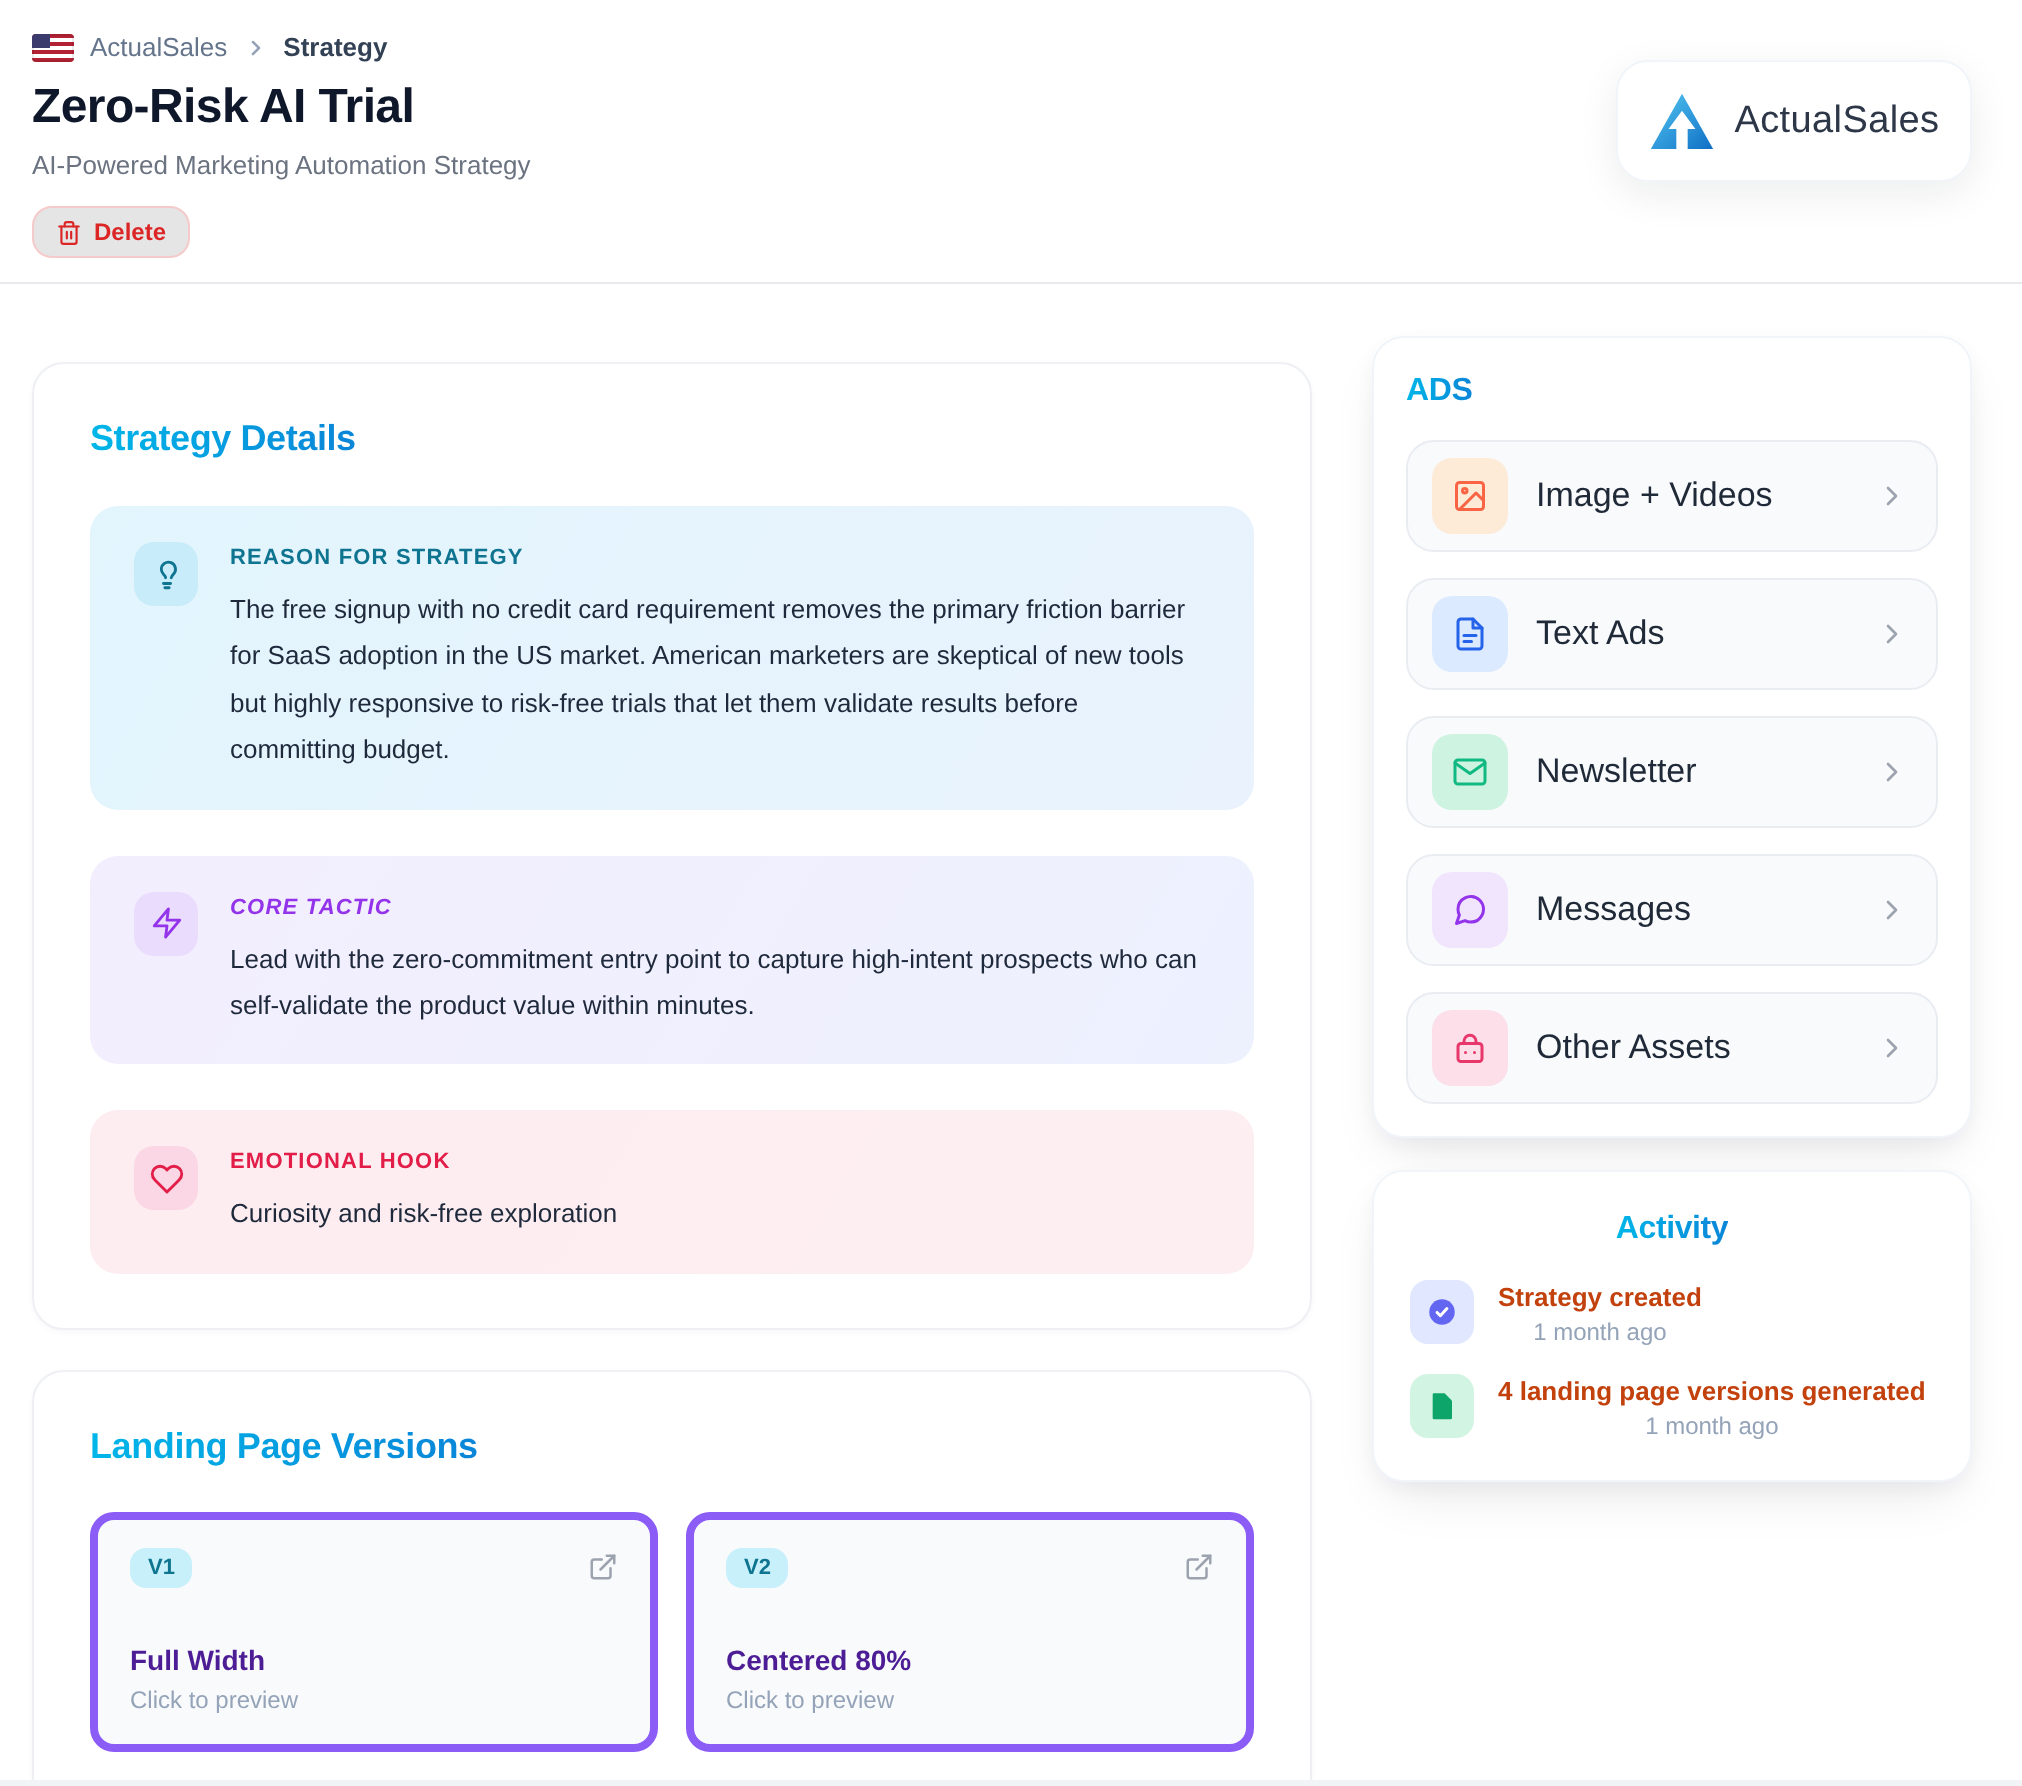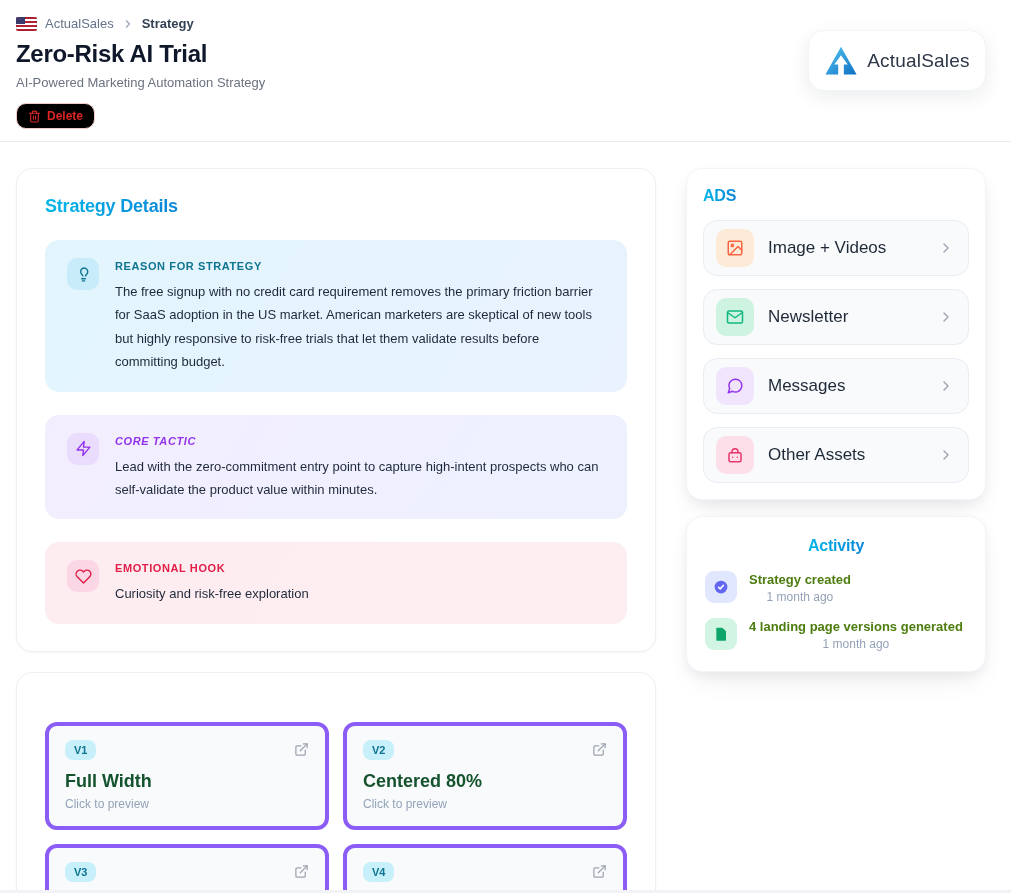--- a/index.html
+++ b/index.html
@@ -18,36 +18,36 @@
   .breadcrumb { display:flex; align-items:center; gap:8px; font-size:13px; }
   .flag { position:relative; width:21px; height:14px; border-radius:2px; overflow:hidden;
     background:repeating-linear-gradient(#b22234 0 2px, #fff 2px 4px); box-shadow:0 0 0 1px rgba(0,0,0,.08) inset; }
   .flag:before { content:""; position:absolute; left:0; top:0; width:9px; height:7px; background:#3c3b6e; }
   .crumb-app { color:#64748b; }
   .crumb-sep { color:#94a3b8; display:flex; }
   .crumb-page { color:#334155; font-weight:600; }
   .page-title { margin-top:9px; font-size:24px; font-weight:800; color:#0f172a; letter-spacing:-.3px; }
   .page-subtitle { margin-top:7px; font-size:13px; color:#6b7280; }
   .delete-btn { margin-top:13px; display:inline-flex; align-items:center; gap:6px;
-    background:#000000; border:1px solid #f6caca; color:#dc2626;
+    background:#e5e5e5; border:1px solid #f6caca; color:#dc2626;
     font-size:12px; font-weight:600; padding:5px 11px; border-radius:10px; cursor:pointer;
     font-family:"Liberation Sans", sans-serif; }
 
   .logo-card { position:absolute; right:25px; top:30px; width:178px; height:61px;
     background:#fff; border:1px solid #f1f5f9; border-radius:16px;
     box-shadow:0 6px 20px rgba(15,23,42,.08);
     display:flex; align-items:center; justify-content:center; gap:9px; }
   .logo-text { font-size:19px; font-weight:500; color:#2d3748; letter-spacing:.2px; }
 
   .header-divider { position:absolute; left:0; right:0; top:141px; height:1px; background:#e8eaee; }
   .bottom-edge { position:absolute; left:0; right:0; bottom:0; height:3px; background:#f1f3f6; }
 
   
   .card { background:#fff; border:1px solid #eef0f4; border-radius:16px;
-    box-shadow:0 1px 3px rgba(15,23,42,.04); }
+    box-shadow:0 1px 3px rgba(15,23,42,.04);margin-top:13px; }
   .side-card { background:#fff; border:1px solid #f1f5f9; border-radius:16px;
     box-shadow:0 12px 28px -8px rgba(15,23,42,.10), 0 4px 10px rgba(15,23,42,.04); }
   .grad-title { font-size:18px; font-weight:800; letter-spacing:-.2px;
     color:#0798dc;
     background:linear-gradient(90deg,#00b6e8,#0b85d8);
     -webkit-background-clip:text; background-clip:text; -webkit-text-fill-color:transparent;
     display:inline-block; }
   .grad-title.sm { font-size:16px; }
 
   
@@ -69,21 +69,21 @@
   .detail-text { margin-top:8px; font-size:13px; line-height:1.8; color:#1e293b; max-width:505px; }
 
   .landing-card { margin-top:20px; padding:27px 28px 28px; }
   .version-grid { margin-top:22px; display:grid; grid-template-columns:1fr 1fr; gap:14px; }
   .version-card { background:#f8fafc; border:4px solid #8b5cf6; border-radius:12px;
     padding:14px 16px 15px; cursor:pointer; }
   .version-head { display:flex; align-items:flex-start; justify-content:space-between; }
   .version-badge { background:#c8f0fa; color:#0e7490; font-size:11px; font-weight:700;
     padding:4px 9px; border-radius:8px; }
   .ext-icon { color:#9ca3af; margin-top:2px; cursor:pointer; }
-  .version-name { margin-top:11px; font-size:18px; font-weight:600; color:#14532d; }
+  .version-name { margin-top:28px; font-size:14px; font-weight:600; color:#4c1d95; }
   .version-hint { margin-top:5px; font-size:12px; color:#94a3b8; }
 
   
   .col-right { position:absolute; left:686px; top:168px; width:300px; }
   .ads-card { padding:18px 16px 16px; }
   .ads-list { margin-top:15px; display:flex; flex-direction:column; gap:13px; }
   .ads-item { height:56px; background:#f8fafc; border:1px solid #e9edf2; border-radius:14px;
     display:flex; align-items:center; gap:14px; padding:0 14px 0 12px; cursor:pointer; }
   .ads-icon-box { width:38px; height:38px; border-radius:10px; flex:none;
     display:flex; align-items:center; justify-content:center; }
@@ -95,21 +95,21 @@
   .ads-label { flex:1; font-size:17px; font-weight:500; color:#1f2937; }
   .chevron { color:#9ca3af; }
 
   .activity-card { margin-top:16px; padding:20px 18px 20px;text-align:center; }
   .activity-list { margin-top:16px; display:flex; flex-direction:column; gap:14px; }
   .activity-item { display:flex; gap:12px; align-items:flex-start; }
   .activity-icon-box { width:32px; height:32px; border-radius:9px; flex:none;
     display:flex; align-items:center; justify-content:center; }
   .activity-icon-box.check { background:#e0e7ff; }
   .activity-icon-box.file { background:#d2f5e3; }
-  .activity-text { font-size:13px; font-weight:600; color:#4d7c0f; margin-top:1px; }
+  .activity-text { font-size:13px; font-weight:600; color:#c2410c; margin-top:1px; }
   .activity-time { font-size:12px; color:#94a3b8; margin-top:3px; }
 </style>
 </head>
 <body>
 
 <div class="header">
   <div class="breadcrumb">
     <span class="flag"></span>
     <span class="crumb-app">ActualSales</span>
     <span class="crumb-sep">
@@ -190,20 +190,21 @@
           </svg>
       </div>
       <div class="detail-content">
         <div class="detail-label">EMOTIONAL HOOK</div>
         <div class="detail-text">Curiosity and risk-free exploration</div>
       </div>
     </div>
   </div>
 
   <div class="card landing-card">
+    <span class="grad-title">Landing Page Versions</span>
     <div class="version-grid">
 
       <div class="version-card">
         <div class="version-head">
           <span class="version-badge">V1</span>
           <span class="ext-icon">
             <svg width="15" height="15" viewBox="0 0 24 24" fill="none" stroke="currentColor" stroke-width="2" stroke-linecap="round" stroke-linejoin="round">
                 <path d="M18 13v6a2 2 0 0 1-2 2H5a2 2 0 0 1-2-2V8a2 2 0 0 1 2-2h6"></path>
                 <polyline points="15 3 21 3 21 9"></polyline>
                 <line x1="10" y1="14" x2="21" y2="3"></line>
@@ -276,20 +277,36 @@
             </svg>
         </div>
         <span class="ads-label">Image + Videos</span>
         <span class="chevron">
           <svg width="16" height="16" viewBox="0 0 24 24" fill="none" stroke="currentColor" stroke-width="2" stroke-linecap="round" stroke-linejoin="round">
               <polyline points="9 18 15 12 9 6"></polyline>
             </svg>
         </span>
       </div>
 
+      <div class="ads-item">
+        <div class="ads-icon-box text">
+          <svg width="18" height="18" viewBox="0 0 24 24" fill="none" stroke="currentColor" stroke-width="2" stroke-linecap="round" stroke-linejoin="round">
+              <path d="M14 2H6a2 2 0 0 0-2 2v16a2 2 0 0 0 2 2h12a2 2 0 0 0 2-2V8z"></path>
+              <polyline points="14 2 14 8 20 8"></polyline>
+              <line x1="8" y1="13" x2="16" y2="13"></line>
+              <line x1="8" y1="17" x2="13" y2="17"></line>
+            </svg>
+        </div>
+        <span class="ads-label">Text Ads</span>
+        <span class="chevron">
+          <svg width="16" height="16" viewBox="0 0 24 24" fill="none" stroke="currentColor" stroke-width="2" stroke-linecap="round" stroke-linejoin="round">
+              <polyline points="9 18 15 12 9 6"></polyline>
+            </svg>
+        </span>
+      </div>
 
       <div class="ads-item">
         <div class="ads-icon-box mail">
           <svg width="18" height="18" viewBox="0 0 24 24" fill="none" stroke="currentColor" stroke-width="2" stroke-linecap="round" stroke-linejoin="round">
               <rect x="2" y="4" width="20" height="16" rx="2"></rect>
               <path d="m22 6-10 7L2 6"></path>
             </svg>
         </div>
         <span class="ads-label">Newsletter</span>
         <span class="chevron">

